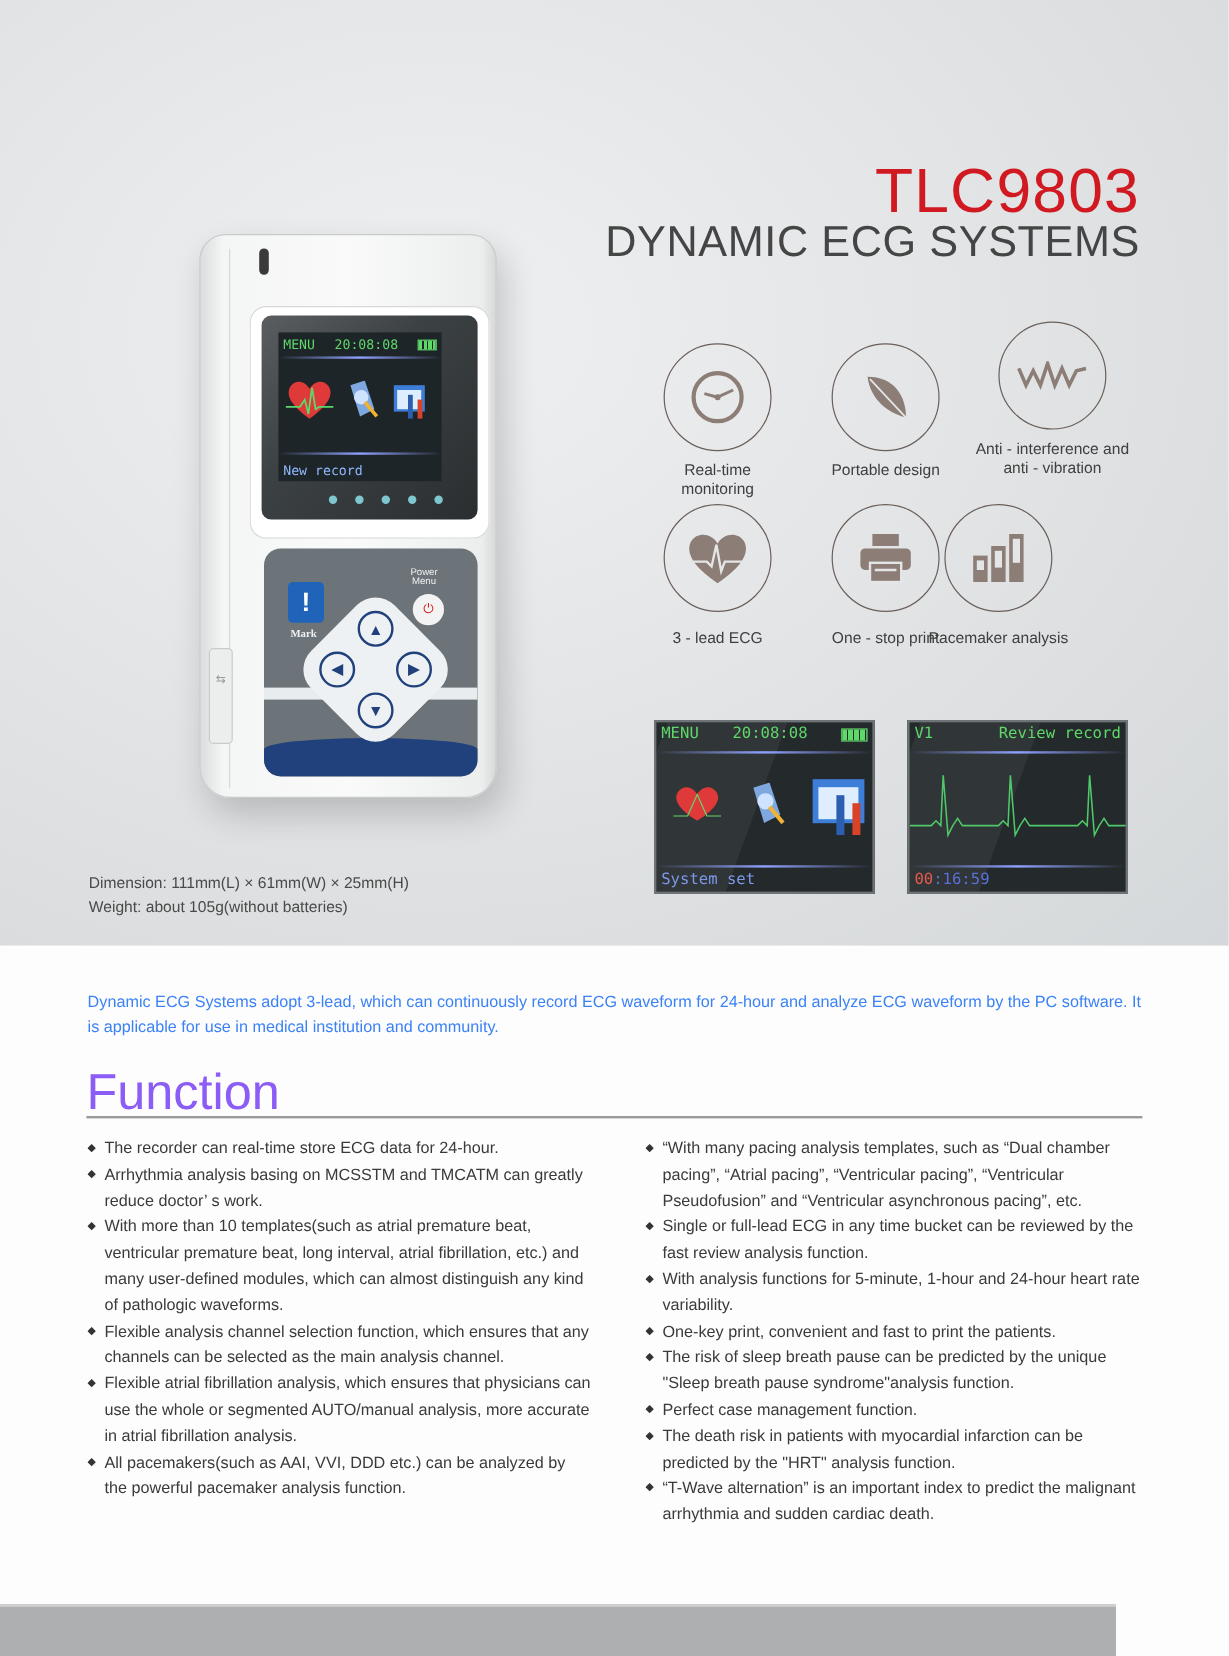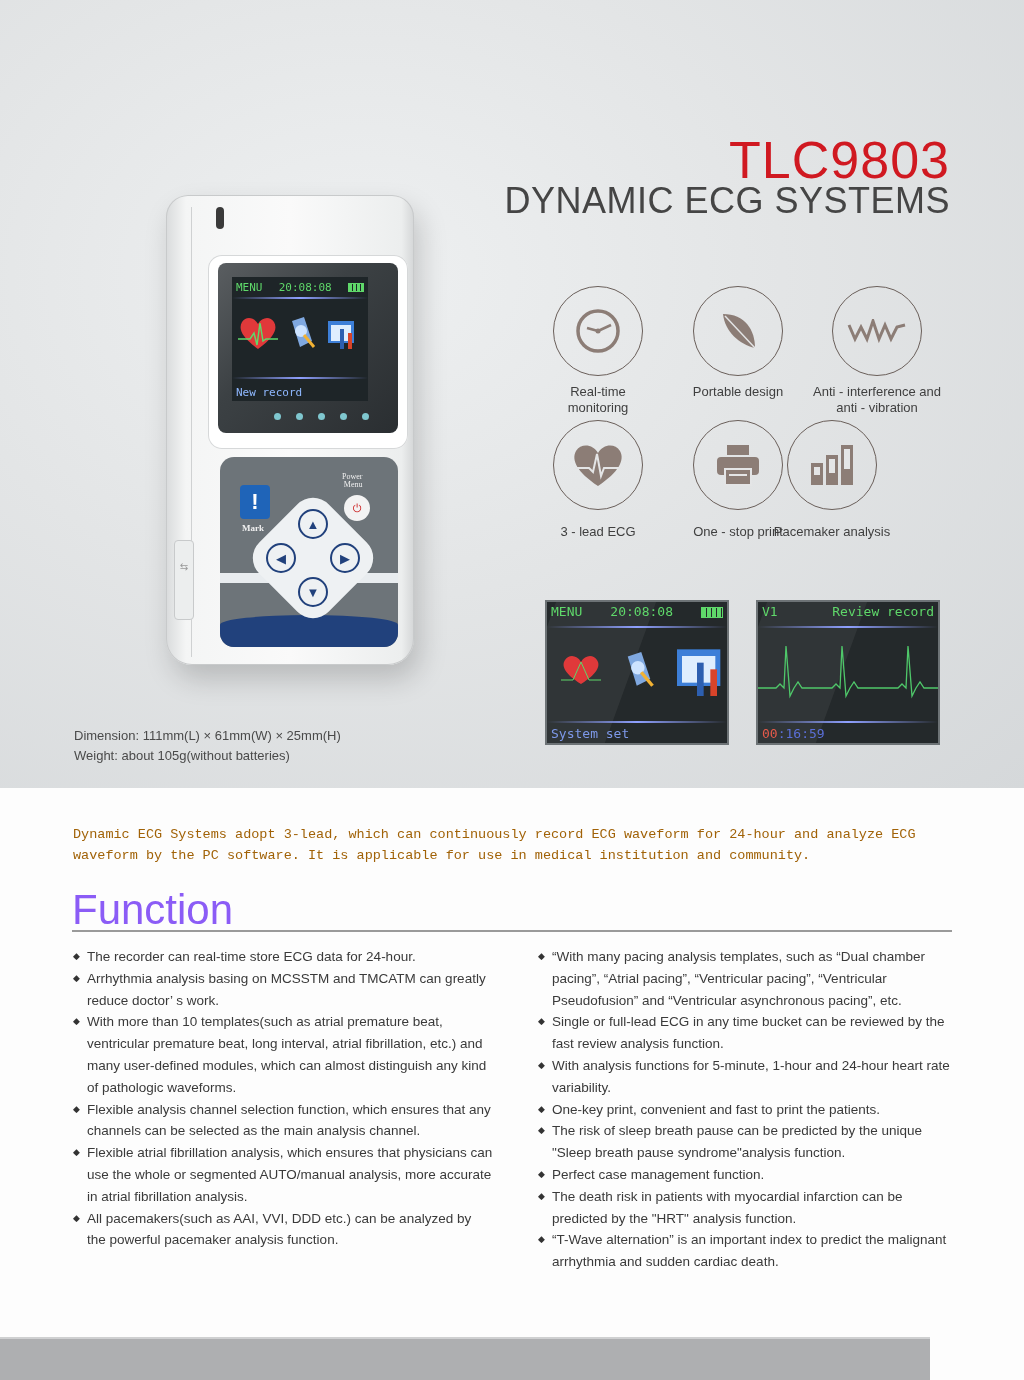--- a/index.html
+++ b/index.html
@@ -59,21 +59,21 @@
     position: absolute; left: 44px; top: 52px; width: 98px; height: 98px;
     background: #eef1f3; transform: rotate(45deg); border-radius: 22px;
   }
   .dpad-btn {
     position: absolute; width: 30px; height: 30px; border-radius: 50%;
     border: 2px solid #21417c; background: #eef1f3; display: flex; align-items: center; justify-content: center;
     color: #21417c; font-size: 13px;
   }
   .mark-btn { position: absolute; left: 20px; top: 28px; width: 30px; height: 34px; background: #1f64b8; border-radius: 4px; color: #fff; font-weight: bold; font-size: 22px; text-align: center; line-height: 34px; }
   .mark-label { position: absolute; left: 22px; top: 66px; color: #f0f0f0; font-family: "Liberation Serif", serif; font-size: 9px; font-weight: bold; }
-  .power-label { position: absolute; left: 122px; top: 16px; color: #f0f0f0; font-family: Liberation Serif, serif; font-size: 8px; line-height: 8px; text-align: right; }
+  .power-label { position: absolute; left: 122px; top: 16px; color: #f0f0f0; font-family: Liberation Sans, sans-serif; font-size: 8px; line-height: 8px; text-align: center; }
   .power-btn { position: absolute; left: 124px; top: 38px; width: 26px; height: 26px; border-radius: 50%; background: #f3f3f3; color: #c22; font-size: 11px; text-align: center; line-height: 26px; }
   .usb { position: absolute; left: 8px; top: 345px; width: 20px; height: 80px; border: 1px solid #c8cacb; border-radius: 4px; background: #eceeee; color: #999; font-size: 10px; text-align: center; padding-top: 20px; }
 
   .specs { position: absolute; left: 74px; top: 726px; font-size: 13px; color: #4a4a4a; line-height: 20px; }
 
   
   .feature { position: absolute; width: 160px; text-align: center; }
   .feature .circle {
     width: 90px; height: 90px; margin: 0 auto; border: 1.5px solid #6a5f5a; border-radius: 50%;
     display: flex; align-items: center; justify-content: center;
@@ -83,21 +83,21 @@
   
   .mini {
     position: absolute; top: 600px; width: 184px; height: 145px; background: #24292b;
     border: 2px solid #6d7376; font-family: "DejaVu Sans Mono", monospace; overflow: hidden;
   }
   .mini .gloss { position: absolute; left: -20px; top: 0; width: 100px; height: 160px; background: rgba(255,255,255,0.06); transform: skewX(-20deg); }
   .mini-top { position: absolute; left: 4px; right: 4px; top: 2px; display: flex; justify-content: space-between; color: #5fd86a; font-size: 13px; }
   .mini-bottom { position: absolute; left: 4px; bottom: 2px; font-size: 13px; }
 
   
-  .intro { position: absolute; left: 73px; top: 824px; width: 880px; font-size: 13.5px; line-height: 21px; color: #a16207; font-family: Liberation Mono, monospace; }
+  .intro { position: absolute; left: 73px; top: 824px; width: 880px; font-size: 13.5px; line-height: 21px; color: #3b82f6; }
   .func-title { position: absolute; left: 72px; top: 886px; font-size: 42px; color: #8b5cf6; }
   .func-rule { position: absolute; left: 72px; top: 930px; width: 880px; height: 2px; background: #9a9a9a; }
   .col { position: absolute; top: 946px; width: 420px; font-size: 13.5px; line-height: 21.8px; color: #3a3a3a; }
   .col li { list-style: none; position: relative; padding-left: 14px; }
   .col li::before { content: "\25C6"; position: absolute; left: 0; top: 0; font-size: 9px; color: #333; }
   .footer-bar { position: absolute; left: 0; top: 1337px; width: 930px; height: 43px; background: #aeafb1; border-top: 2px solid #cfd0d1; }
 </style>
 </head>
 <body>
 
@@ -203,21 +203,21 @@
           <line x1="25" y1="25" x2="38" y2="19" stroke="#8c7d76" stroke-width="2.5"></line>
           <line x1="25" y1="25" x2="14" y2="22" stroke="#8c7d76" stroke-width="2.5"></line>
           <circle cx="25" cy="25" r="2.5" fill="#8c7d76"></circle>
         </svg>
     </div>
     <div class="label">
       <div>Real-time</div>
       <div>monitoring</div>
     </div>
   </div>
-  <div class="feature" style="left:797px;top:286px;">
+  <div class="feature" style="left:797px;top:268px;">
     <div class="circle">
       <svg width="60" height="24" viewBox="0 0 60 24">
           <polyline points="2,6 8,20 14,8 20,20 26,2 32,20 38,6 44,20 50,8 58,6" fill="none" stroke="#8c7d76" stroke-width="3"></polyline>
         </svg>
     </div>
     <div class="label">
       <div>Anti - interference and</div>
       <div>anti - vibration</div>
     </div>
   </div>

